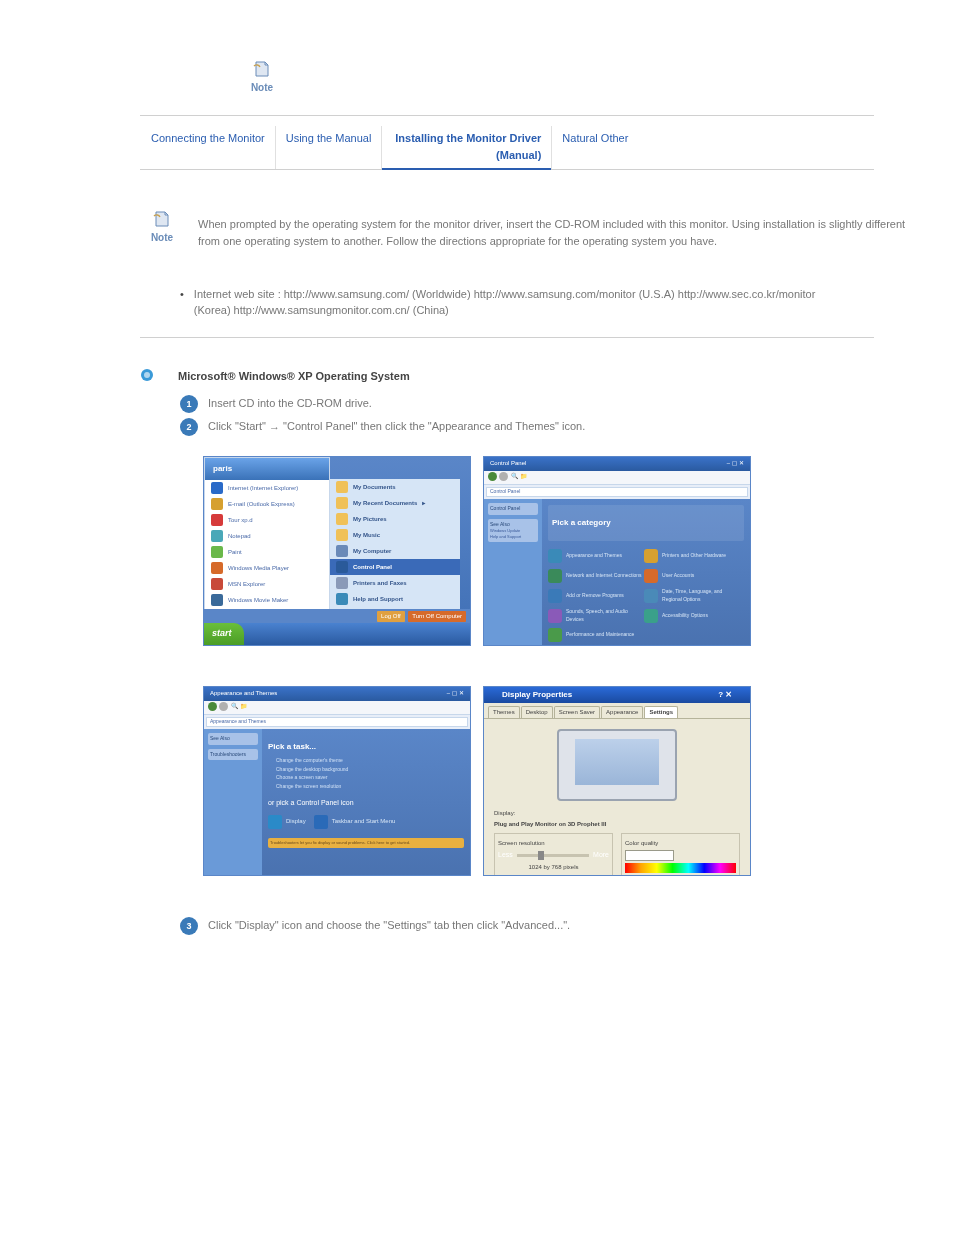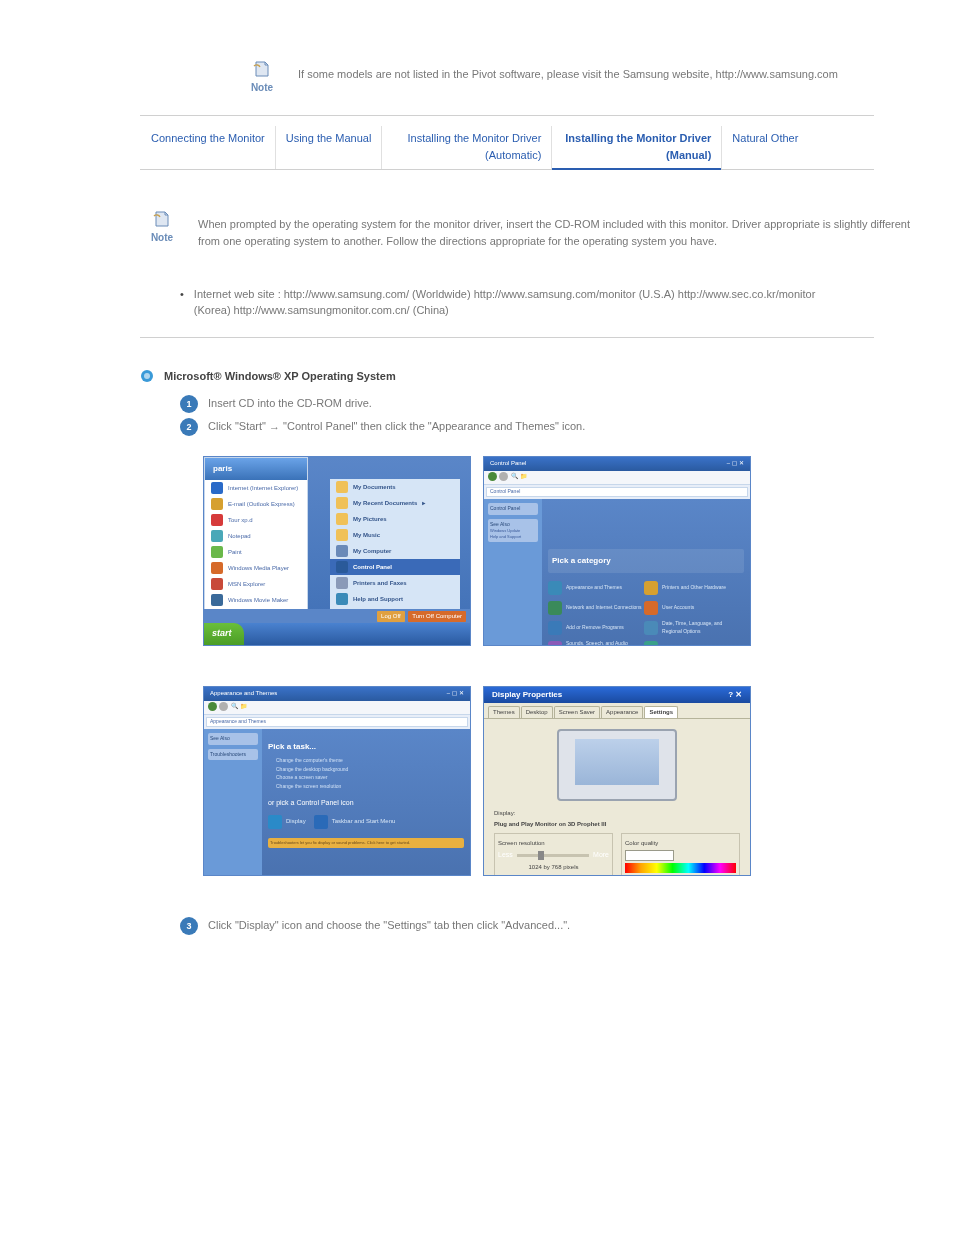--- a/index.html
+++ b/index.html
@@ -53,22 +53,21 @@
   }
   .tab.active::after {
     content:"";
     position:absolute;
     left:0; right:0; bottom:-1px;
     height:2px;
     background:#2a5db0;
   }
   .section-head {
     display: flex;
-    align-items: center;
-    gap: 10px;
+    gap: 24px;
     margin: 30px 0 10px 100px;
     color: #444;
     font-weight: bold;
     font-size: 11px;
   }
   .bullet-row {
     display:flex;
     align-items:flex-start;
     gap:10px;
     margin: 12px 60px 8px 140px;
@@ -108,21 +107,21 @@
     width: 268px;
     height: 190px;
     background: linear-gradient(#5a86c8,#3f6fb5);
     border:1px solid #5a86c8;
     position:relative;
     overflow:hidden;
     font-size:7px;
     color:#fff;
   }
   .start-menu-left {
-    position:absolute; top:0; left:0; width:104px; height:160px; background:#fff; border:1px solid #c7d7eb;
+    position:absolute; top:0; left:0; width:126px; height:160px; background:#fff; border:1px solid #c7d7eb;
   }
   .start-menu-left .header {
     height:22px; background:linear-gradient(#6aa3e8,#3a72b8); color:#fff; font-weight:bold; padding:5px 8px 0; font-size:8px;
   }
   .sm-item { display:flex; align-items:center; gap:5px; padding:2px 6px; color:#4a6aa8; font-size:6px; }
   .sm-item .ico { width:12px; height:12px; border-radius:2px; background:#6aa3e8; flex:0 0 12px; }
   .start-menu-right {
     position:absolute; top:22px; left:126px; width:130px; height:138px; background:#d6e5f6;
   }
   .smr-item { display:flex; align-items:center; gap:5px; padding:2px 6px; color:#34558a; font-size:6px; font-weight:bold; }
@@ -135,25 +134,25 @@
     position:absolute; inset:0; background:#e8eef8;
   }
   .cp-title { background:linear-gradient(#3a72c8,#2a5aa0); height:14px; color:#fff; font-size:6px; padding:2px 6px; display:flex; justify-content:space-between;}
   .cp-toolbar { background:#f4f6fa; height:14px; border-bottom:1px solid #c7d7eb; padding:1px 4px; font-size:6px; color:#6a7a9a;}
   .cp-toolbar .circ { display:inline-block; width:9px; height:9px; border-radius:50%; background:#4a8a3a; margin-right:2px; vertical-align:middle;}
   .cp-address { background:#fff; height:10px; margin:2px; border:1px solid #c7d7eb; font-size:5px; color:#4a6aa8; padding:0 3px;}
   .cp-body { position:absolute; top:42px; bottom:0; left:0; right:0; display:flex; }
   .cp-side { width:58px; background:#6a9ad8; padding:4px; font-size:5px; color:#fff;}
   .cp-side .box { background:#a8c2e8; color:#2a4a7a; border-radius:2px; padding:2px; margin-bottom:4px;}
   .cp-main { flex:1; background:linear-gradient(#5a86c8,#4a72b0); padding:6px; }
-  .cp-main .headline { color:#fff; font-size:8px; font-weight:bold; background:rgba(255,255,255,0.1); padding:6px 4px; border-radius:2px; margin-bottom:6px;margin-top:44px;}
+  .cp-main .headline { color:#fff; font-size:8px; font-weight:bold; background:rgba(255,255,255,0.1); padding:12px 4px; border-radius:2px; margin-bottom:6px;}
   .cp-cat { display:inline-flex; align-items:center; gap:4px; width:48%; margin:2px 0; font-size:5px; color:#d6e5f6;}
   .cp-cat .cico { width:14px; height:14px; background:#d66a2a; border-radius:3px; flex:0 0 14px;}
   .dp-window { position:absolute; inset:0; background:#ece9d8; }
-  .dp-title { background:linear-gradient(#2a6ad8,#1a4aa0); height:16px; color:#fff; font-size:8px; font-weight:bold; padding:2px 8px; display:flex; justify-content:space-between;}
+  .dp-title { background:linear-gradient(#2a6ad8,#1a4aa0); height:16px; color:#fff; font-size:8px; font-weight:bold; padding:2px 18px; display:flex; justify-content:space-between;}
   .dp-tabs { display:flex; background:#ece9d8; border-bottom:1px solid #b5b39a; padding:3px 4px 0; gap:1px; font-size:6px;}
   .dp-tab { background:#ece9d8; border:1px solid #b5b39a; border-bottom:none; padding:1px 4px; color:#444; border-radius:2px 2px 0 0;}
   .dp-tab.sel { background:#fff; font-weight:bold;}
   .dp-body { padding:6px 10px; }
   .dp-monitor { width:120px; height:72px; margin:4px auto 8px; background:#dfe3ea; border:2px solid #9aa3b0; border-radius:4px; position:relative;}
   .dp-monitor::after { content:""; position:absolute; top:8px; left:16px; right:16px; bottom:14px; background:linear-gradient(#bcd0ea,#9ab5d8);}
   .dp-line { font-size:6px; color:#444; margin:2px 0; }
   .dp-slider { display:flex; align-items:center; gap:4px; }
   .dp-slider .track { flex:1; height:3px; background:#c7c3b0; position:relative;}
   .dp-slider .thumb { position:absolute; top:-3px; left:30%; width:6px; height:9px; background:#888;}
@@ -173,44 +172,42 @@
 
   <div class="note-block">
     <div class="note-icon">
       <svg width="20" height="18" viewBox="0 0 20 18">
           <path d="M4 2h9l3 3v11H4z" fill="#dfe7f2" stroke="#6a8cb8" stroke-width="1"></path>
           <path d="M13 2v3h3" fill="none" stroke="#6a8cb8"></path>
           <path d="M2 6c2-2 5-1 6 1" fill="none" stroke="#c7a050" stroke-width="1.4"></path>
         </svg>
       <span>Note</span>
     </div>
-    <div class="note-text">If some models are not listed in the Pivot software, please visit the Samsung website, http://www.samsung.com</div>
   </div>
 
   <hr class="sep">
 
   <div class="tabs">
     <div class="tab">Connecting the Monitor</div>
     <div class="tab">Using the Manual</div>
-    <div class="tab">Installing the Monitor Driver (Automatic)</div>
     <div class="tab active">Installing the Monitor Driver (Manual)</div>
     <div class="tab">Natural Other</div>
   </div>
 
   <div class="note-block left-align">
     <div class="note-icon">
       <svg width="20" height="18" viewBox="0 0 20 18">
           <path d="M4 2h9l3 3v11H4z" fill="#dfe7f2" stroke="#6a8cb8" stroke-width="1"></path>
           <path d="M13 2v3h3" fill="none" stroke="#6a8cb8"></path>
           <path d="M2 6c2-2 5-1 6 1" fill="none" stroke="#c7a050" stroke-width="1.4"></path>
         </svg>
       <span>Note</span>
     </div>
     <div class="note-text">
-      <span>When prompted by the operating system for the monitor driver, insert the CD-ROM included with this monitor. Driver appropriate is slightly different from one operating system to another. Follow the directions appropriate for the operating system you have.</span><br><br>
+      <span>When prompted by the operating system for the monitor driver, insert the CD-ROM included with this monitor. Using installation is slightly different from one operating system to another. Follow the directions appropriate for the operating system you have.</span><br><br>
     </div>
   </div>
 
   <div class="bullet-row">
     <span class="bullet-dot">•</span>
     <span>Internet web site : http://www.samsung.com/ (Worldwide) http://www.samsung.com/monitor (U.S.A) http://www.sec.co.kr/monitor (Korea) http://www.samsungmonitor.com.cn/ (China)</span>
   </div>
 
   <hr class="sep">
 

